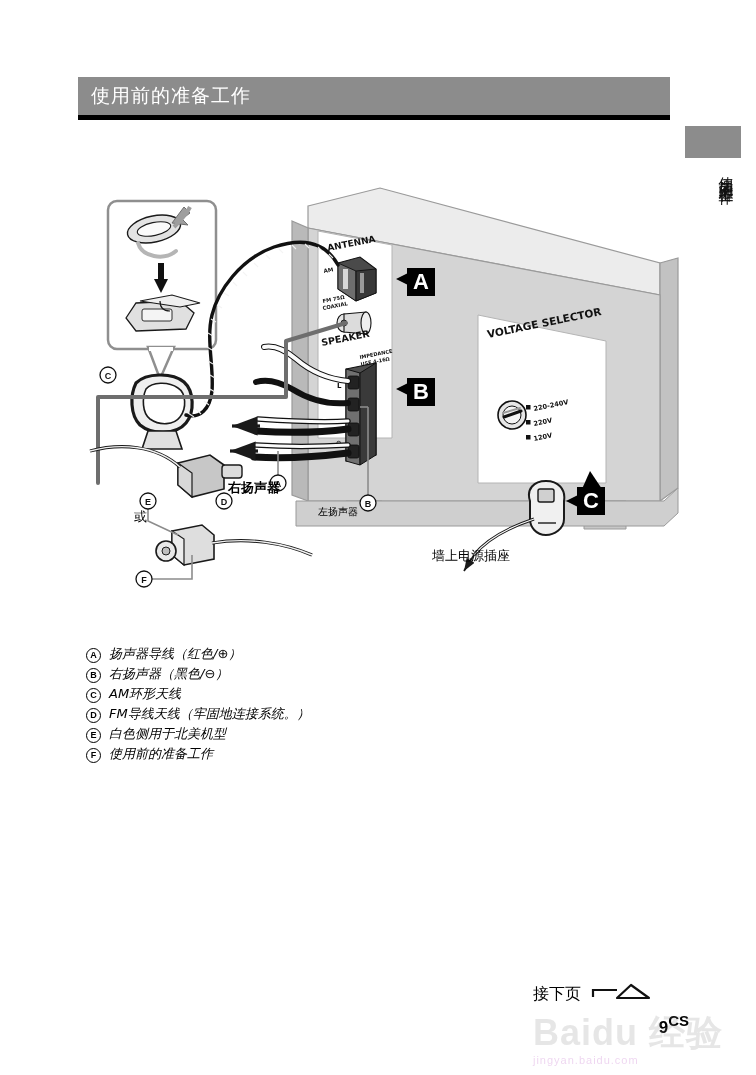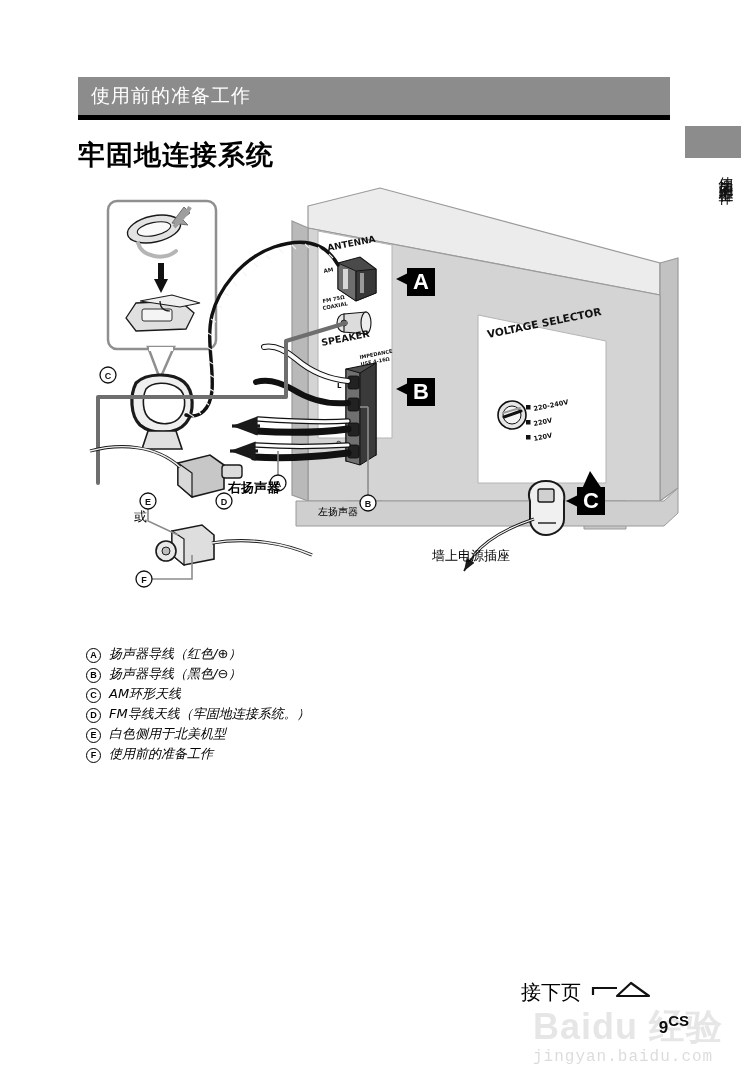--- a/index.html
+++ b/index.html
@@ -101,21 +101,21 @@
     font-family: "Liberation Sans", sans-serif;
   }
   .legend-row .txt { white-space: nowrap; font-style: italic; }
 
   
   .continue {
     position: absolute;
     right: 88px; bottom: 82px;
     display: flex;
     align-items: center;
-    font-size: 20px;
+    font-size: 16px;
   }
   .continue .arrow-wrap { margin-left: 10px; }
   .page-num {
     position: absolute;
     right: 52px; bottom: 50px;
     font-size: 17px;
     font-weight: 700;
     font-family: "Liberation Sans", sans-serif;
   }
   .page-num sup { font-size: 15px; font-weight: 700; }
@@ -128,25 +128,25 @@
     pointer-events: none;
   }
   .wm-main {
     font-size: 36px;
     font-weight: 700;
     color: #777;
     letter-spacing: 1px;
     font-family: "Liberation Sans", sans-serif;
   }
   .wm-sub {
-    font-size: 16px;
-    color: #404040;
+    font-size: 11px;
+    color: #a21caf;
     letter-spacing: 1px;
     margin-top: -4px;
-    font-family: Liberation Mono, monospace;
+    font-family: Liberation Sans, sans-serif;
   }
 
   
   .diagram {
     position: absolute;
     left: 60px; top: 170px;
     width: 640px; height: 420px;
   }
   .diagram svg { display: block; }
 
@@ -155,21 +155,20 @@
 </head>
 <body>
 
 <div class="page">
 
   <div class="section-bar">
     <span class="bar-text cn">使用前的准备工作</span>
   </div>
   <div class="bar-underline"></div>
 
-  <div class="page-title cn">牢固地连接系统</div>
 
   <div class="edge-tab"></div>
   <div class="edge-text cn">使用前的准备工作</div>
 
   <div class="diagram">
     <svg width="640" height="420" viewBox="0 0 640 420" xmlns="http://www.w3.org/2000/svg">
       <defs>
         <marker id="arrowSm" markerWidth="9" markerHeight="9" refX="8" refY="3" orient="auto">
           <path d="M0,0 L8,3 L0,6 z" fill="#1a1a1a"></path>
         </marker>
@@ -392,21 +391,21 @@
   <div style="position:absolute;left:432px;top:534px;font-size:13px;font-family:Liberation Serif, serif;" class="cn">墙上电源插座</div>
   <div style="position:absolute;left:134px;top:495px;font-size:13px;" class="cn">或</div>
 
   <div class="legend">
     <div class="legend-row">
       <span class="circ">A</span>
       <span class="txt cn">扬声器导线（红色/⊕）</span>
     </div>
     <div class="legend-row">
       <span class="circ">B</span>
-      <span class="txt cn">扬声器导线（黑色/⊖）</span>
+      <span class="txt cn">右扬声器（黑色/⊖）</span>
     </div>
     <div class="legend-row">
       <span class="circ">C</span>
       <span class="txt cn">AM环形天线</span>
     </div>
     <div class="legend-row">
       <span class="circ">D</span>
       <span class="txt cn">FM导线天线（牢固地连接系统。）</span>
     </div>
     <div class="legend-row">

